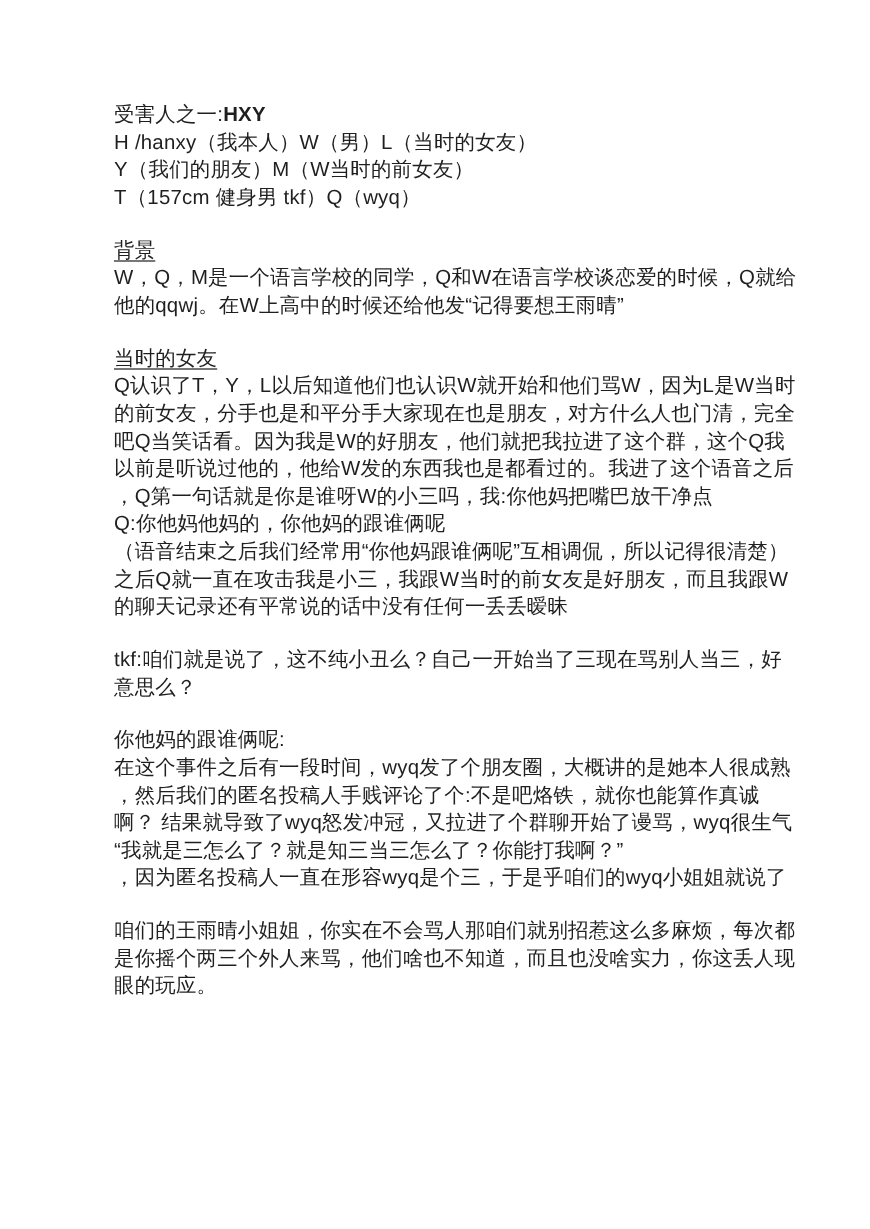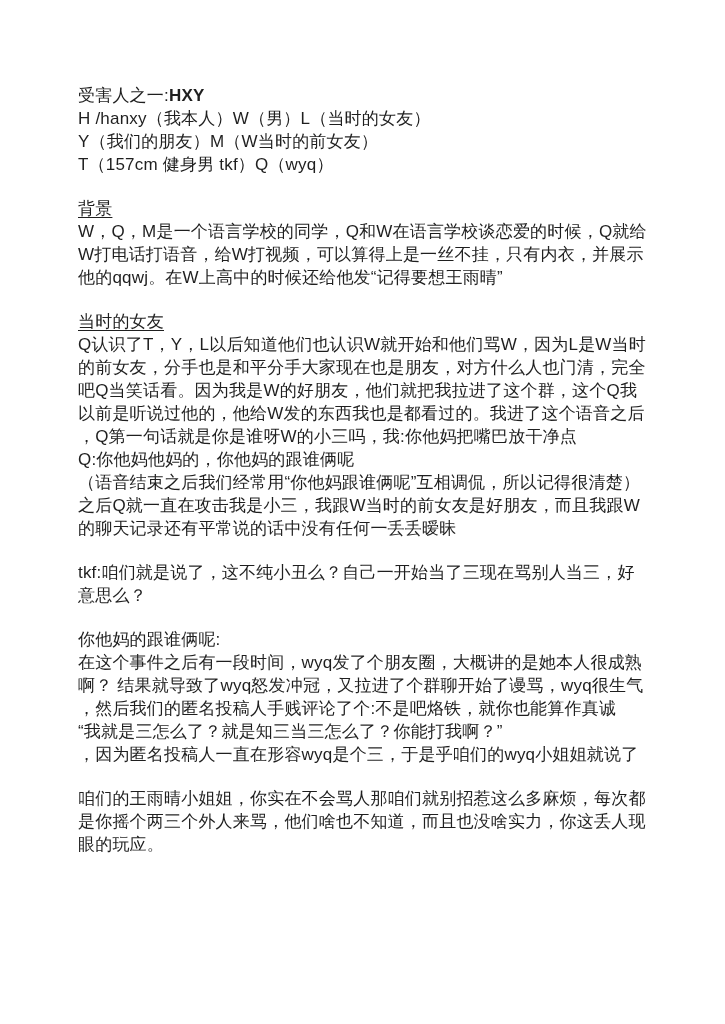--- a/index.html
+++ b/index.html
@@ -23,20 +23,21 @@
   }
   .para {
     margin: 0 0 21px 0;
   }
   .line {
     display: block;
     font-size: 17px;
     line-height: 23px;
     white-space: nowrap;
     letter-spacing: 0.2px;
+    margin-left: 17px;
   }
   .underlined {
     text-decoration: underline;
     text-underline-offset: 3px;
   }
   .bold {
     font-weight: 700;
   }
 </style>
 </head>
@@ -47,21 +48,20 @@
   <div class="para">
     <div class="line"><span>受害人之一:</span><span class="bold">HXY</span></div>
     <div class="line">H /hanxy（我本人）W（男）L（当时的女友）</div>
     <div class="line">Y（我们的朋友）M（W当时的前女友）</div>
     <div class="line">T（157cm 健身男 tkf）Q（wyq）</div>
   </div>
 
   <div class="para">
     <div class="line"><span class="underlined">背景</span></div>
     <div class="line">W，Q，M是一个语言学校的同学，Q和W在语言学校谈恋爱的时候，Q就给</div>
-    <div class="line">W打电话打语音，给W打视频，可以算得上是一丝不挂，只有内衣，并展示</div>
     <div class="line">他的qqwj。在W上高中的时候还给他发“记得要想王雨晴”</div>
   </div>
 
   <div class="para">
     <div class="line"><span class="underlined">当时的女友</span></div>
     <div class="line">Q认识了T，Y，L以后知道他们也认识W就开始和他们骂W，因为L是W当时</div>
     <div class="line">的前女友，分手也是和平分手大家现在也是朋友，对方什么人也门清，完全</div>
     <div class="line">吧Q当笑话看。因为我是W的好朋友，他们就把我拉进了这个群，这个Q我</div>
     <div class="line">以前是听说过他的，他给W发的东西我也是都看过的。我进了这个语音之后</div>
     <div class="line">，Q第一句话就是你是谁呀W的小三吗，我:你他妈把嘴巴放干净点</div>
@@ -72,22 +72,22 @@
   </div>
 
   <div class="para">
     <div class="line">tkf:咱们就是说了，这不纯小丑么？自己一开始当了三现在骂别人当三，好</div>
     <div class="line">意思么？</div>
   </div>
 
   <div class="para">
     <div class="line">你他妈的跟谁俩呢:</div>
     <div class="line">在这个事件之后有一段时间，wyq发了个朋友圈，大概讲的是她本人很成熟</div>
+    <div class="line">，然后我们的匿名投稿人手贱评论了个:不是吧烙铁，就你也能算作真诚</div>
     <div class="line">啊？ 结果就导致了wyq怒发冲冠，又拉进了个群聊开始了谩骂，wyq很生气</div>
-    <div class="line">，然后我们的匿名投稿人手贱评论了个:不是吧烙铁，就你也能算作真诚</div>
     <div class="line">“我就是三怎么了？就是知三当三怎么了？你能打我啊？”</div>
     <div class="line">，因为匿名投稿人一直在形容wyq是个三，于是乎咱们的wyq小姐姐就说了</div>
   </div>
 
   <div class="para">
     <div class="line">咱们的王雨晴小姐姐，你实在不会骂人那咱们就别招惹这么多麻烦，每次都</div>
     <div class="line">是你摇个两三个外人来骂，他们啥也不知道，而且也没啥实力，你这丢人现</div>
     <div class="line">眼的玩应。</div>
   </div>
 

